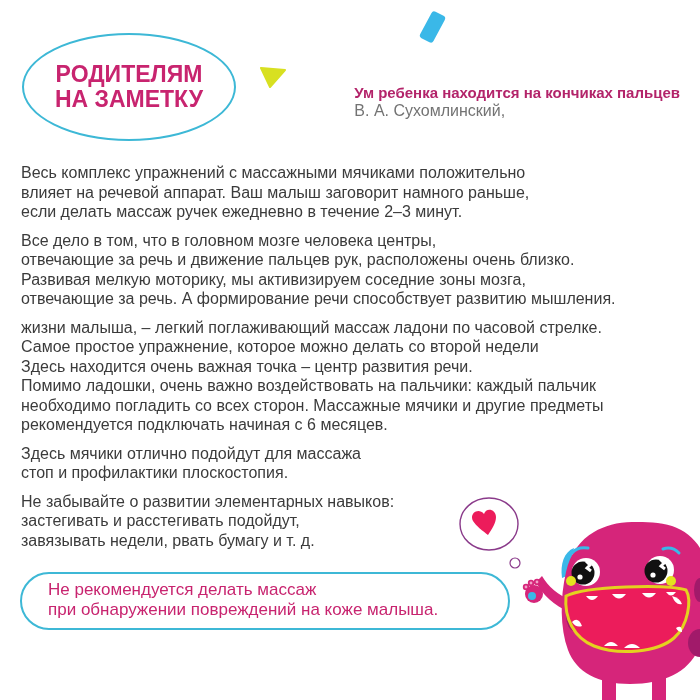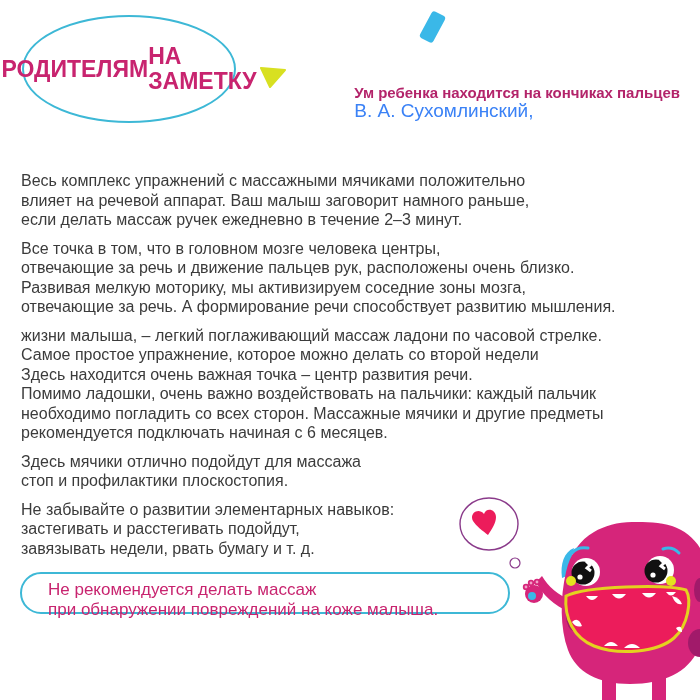--- a/index.html
+++ b/index.html
@@ -2,54 +2,54 @@
 <html><head>
   <meta charset="utf-8">
   <style>
     html, body { margin: 0; padding: 0; }
     body {
       width: 700px; height: 700px; background: #ffffff;
       position: relative; overflow: hidden;
       font-family: "Liberation Sans", sans-serif;
     }
     .badge-ellipse {
-      position: absolute; left: 22px; top: 15px; width: 214px; height: 108px;
+      position: absolute; left: 22px; top: 33px; width: 214px; height: 108px;
       border: 2px solid #3db8d6; border-radius: 50%;
       box-sizing: border-box;
-      display: flex; flex-direction: row; align-items: center; justify-content: center;
+      display: flex; flex-direction: column; align-items: center; justify-content: center;
     }
     .badge-line {
       color: #c8246f; font-weight: bold; font-size: 23px; line-height: 25px;
       letter-spacing: 0px;
     }
     .triangle {
       position: absolute; left: 260px; top: 66px; width: 26px; height: 22px;
     }
     .blue-rect {
       position: absolute; left: 425px; top: 12px; width: 15px; height: 30px;
       background: #3ab8e8; border-radius: 3px; transform: rotate(28deg);
     }
     .quote {
       position: absolute; right: 20px; top: 84px; text-align: left;
     }
     .quote-text {
       color: #b3246a; font-weight: bold; font-size: 15px; line-height: 18px;
     }
     .quote-author, .quote-role {
-      color: #3b82f6; font-size: 19px; line-height: 17px;
+      color: #737373; font-size: 16px; line-height: 17px;
     }
     .body-text {
       position: absolute; left: 21px; top: 163px; width: 680px;
       color: #3b3b3b; font-size: 16px; line-height: 19.5px;
       font-family: "Liberation Sans", sans-serif;
     }
-    .para { margin: 8px 0 9px 0; }
+    .para { margin: 0 0 9px 0; }
     .para .line { display: block; white-space: nowrap; }
     .warning-box {
-      position: absolute; left: 20px; top: 572px; width: 490px; height: 42px;
+      position: absolute; left: 20px; top: 572px; width: 490px; height: 58px;
       border: 2.5px solid #3db8d6; border-radius: 29px; box-sizing: border-box;
       padding: 6px 0 0 26px;
     }
     .warning-line {
       display: block; color: #c8246f; font-size: 17px; line-height: 20px; white-space: nowrap;
     }
     .monster { position: absolute; left: 440px; top: 488px; width: 260px; height: 212px; }
   </style>
 </head>
 <body>
@@ -70,21 +70,21 @@
   <div class="quote-author">В. А. Сухомлинский,</div>
 </div>
 
 <div class="body-text">
   <p class="para">
     <span class="line">Весь комплекс упражнений с массажными мячиками положительно</span>
     <span class="line">влияет на речевой аппарат. Ваш малыш заговорит намного раньше,</span>
     <span class="line">если делать массаж ручек ежедневно в течение 2–3 минут.</span>
   </p>
   <p class="para">
-    <span class="line">Все точка в том, что в головном мозге человека центры,</span>
+    <span class="line">Все дело в том, что в головном мозге человека центры,</span>
     <span class="line">отвечающие за речь и движение пальцев рук, расположены очень близко.</span>
     <span class="line">Развивая мелкую моторику, мы активизируем соседние зоны мозга,</span>
     <span class="line">отвечающие за речь. А формирование речи способствует развитию мышления.</span>
   </p>
   <p class="para">
     <span class="line">жизни малыша, – легкий поглаживающий массаж ладони по часовой стрелке.</span>
     <span class="line">Самое простое упражнение, которое можно делать со второй недели</span>
     <span class="line">Здесь находится очень важная точка – центр развития речи.</span>
     <span class="line">Помимо ладошки, очень важно воздействовать на пальчики: каждый пальчик</span>
     <span class="line">необходимо погладить со всех сторон. Массажные мячики и другие предметы</span>

